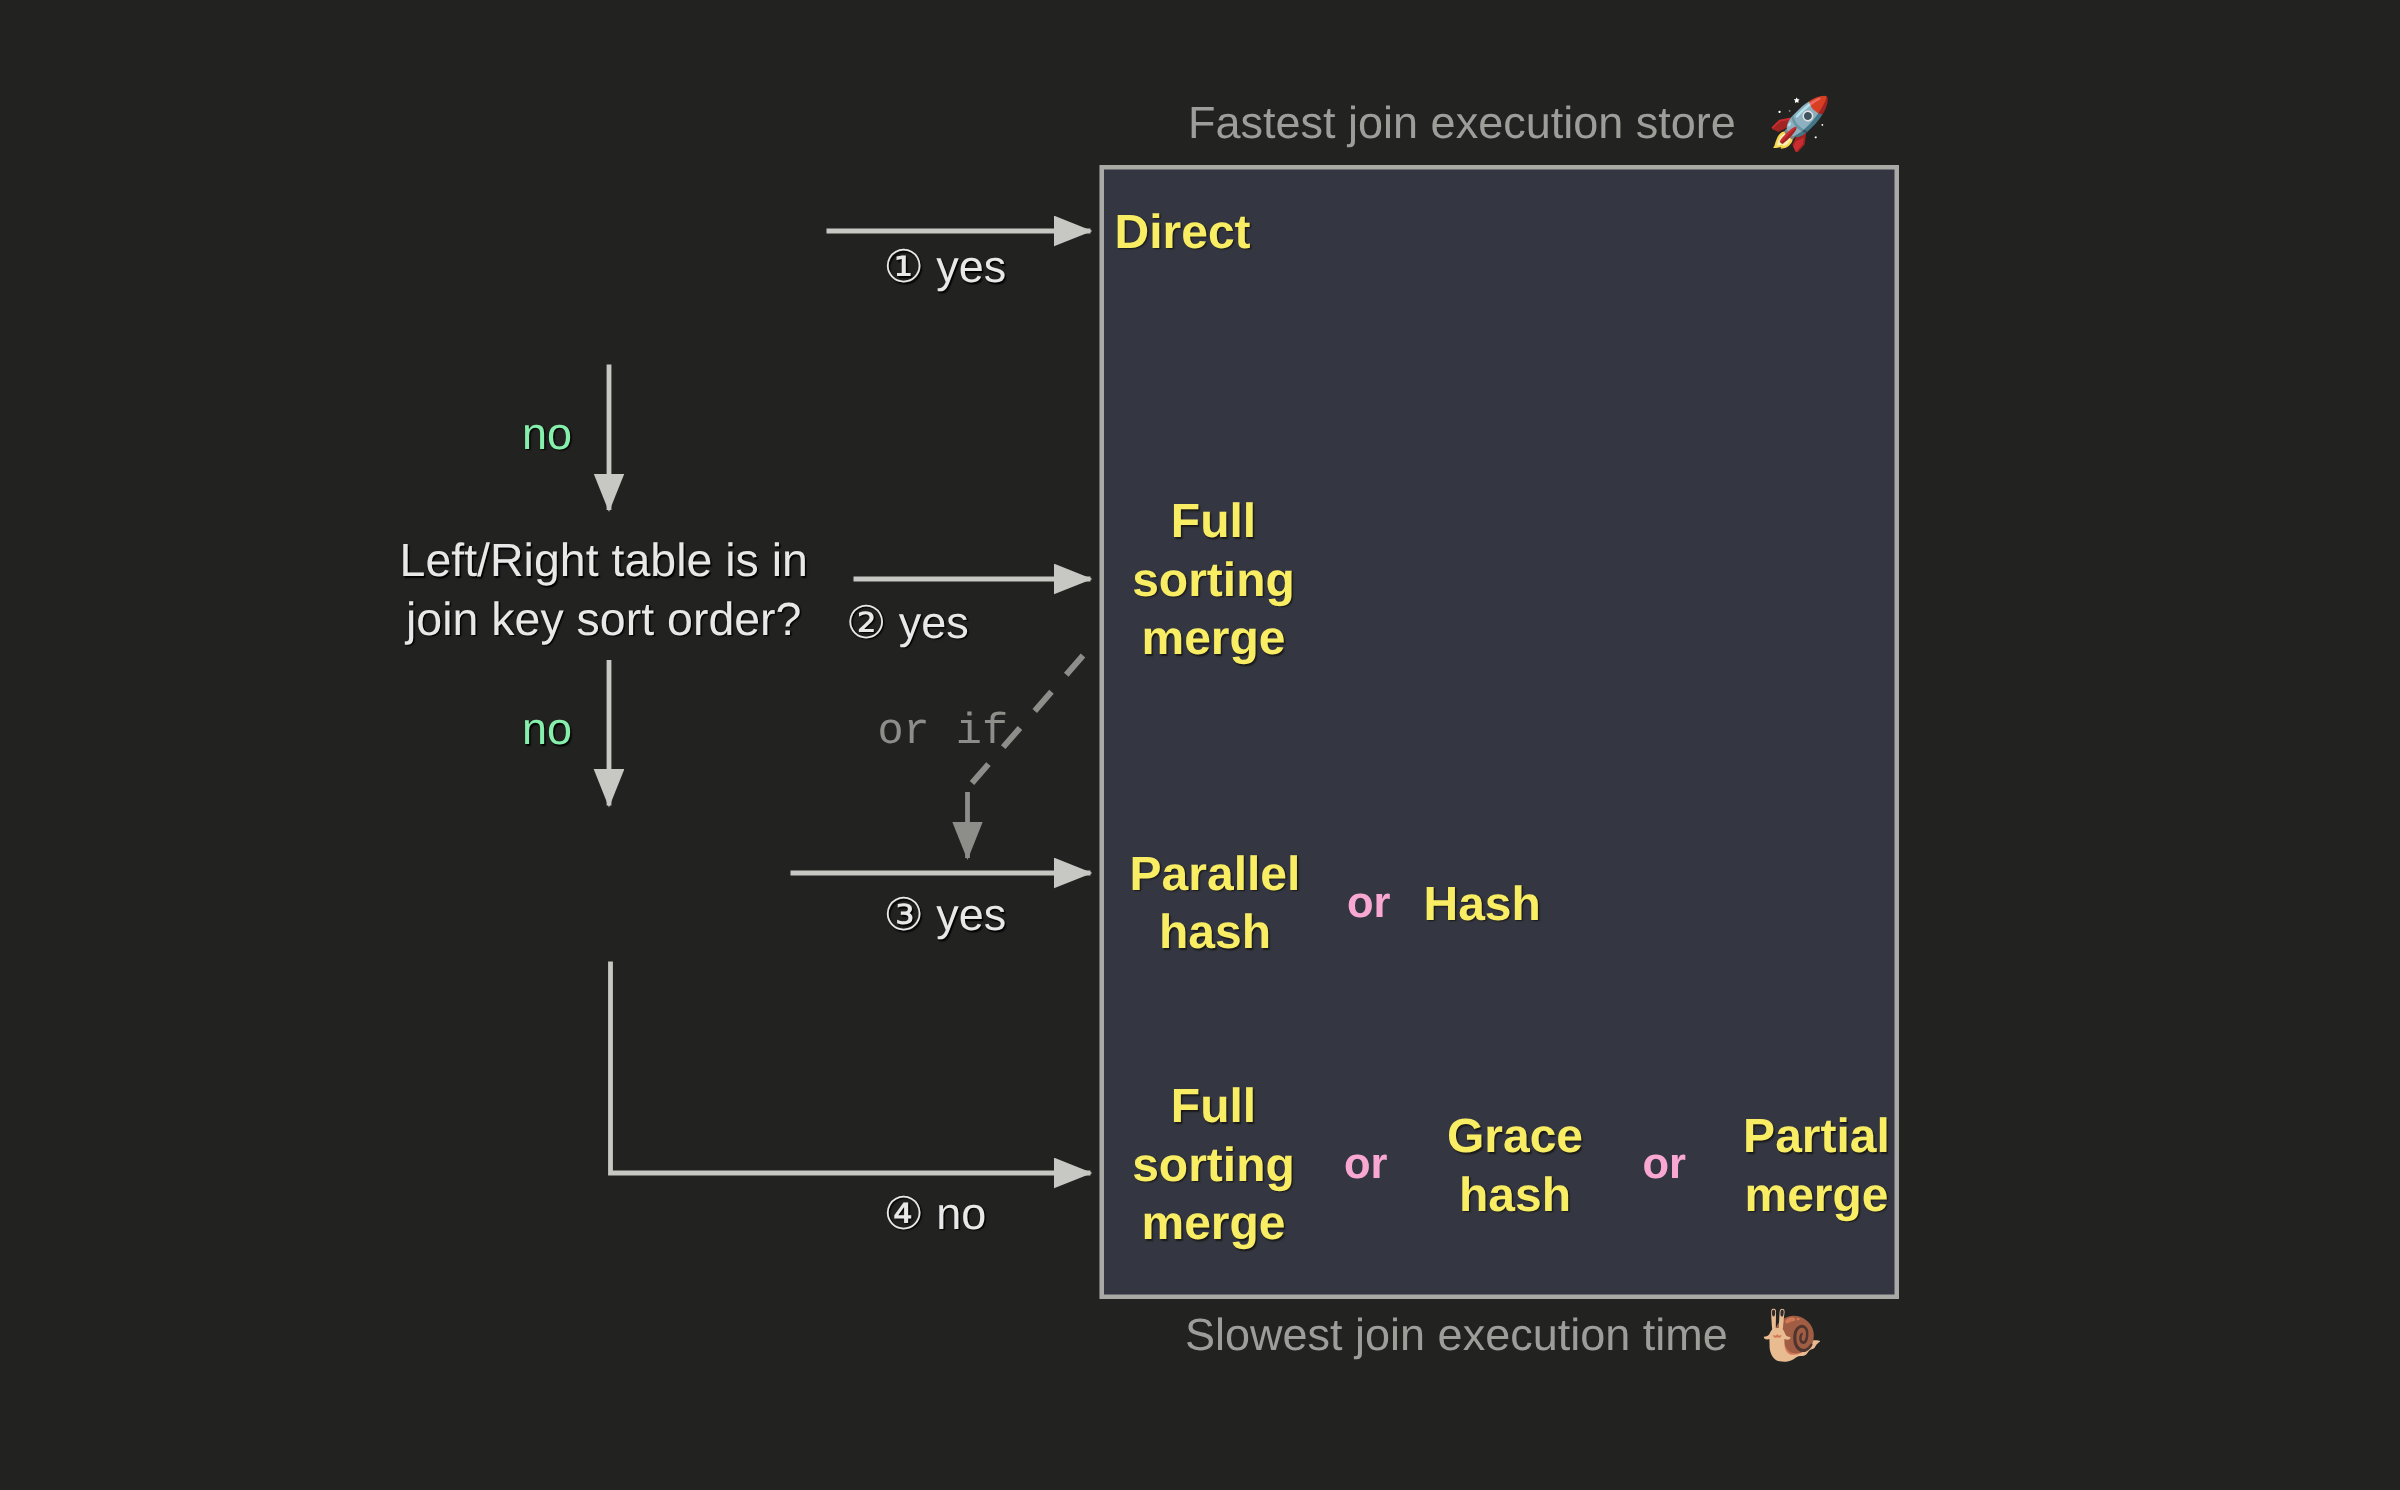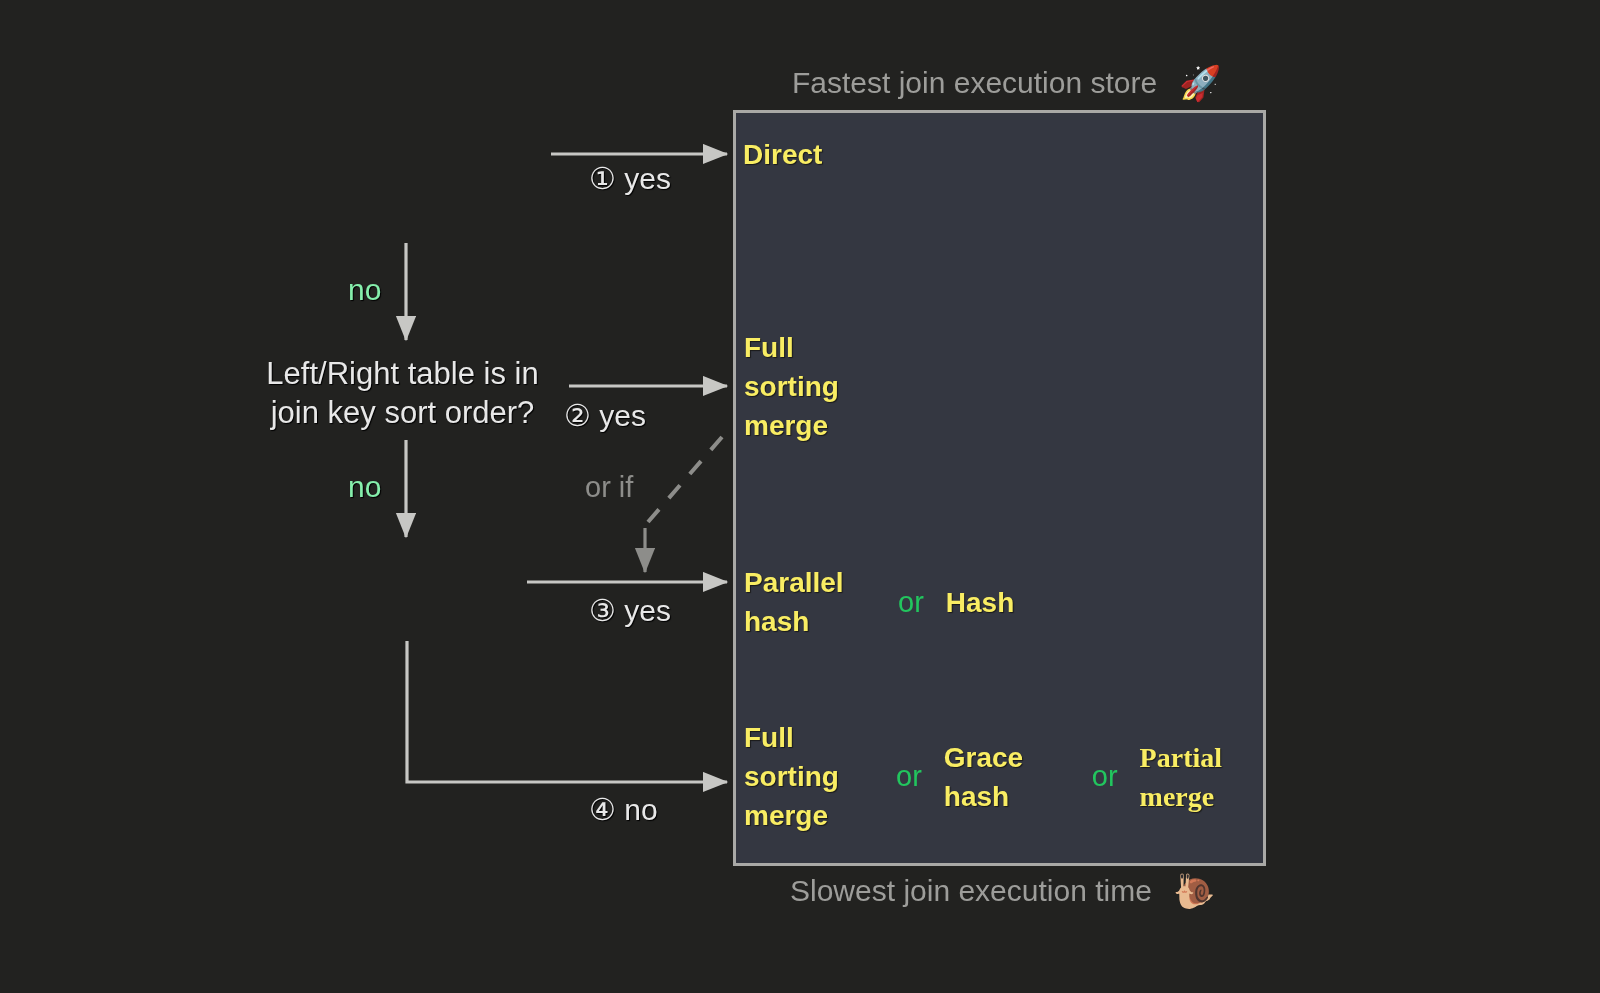--- a/index.html
+++ b/index.html
@@ -59,28 +59,29 @@
     position:absolute;
     left:733px; top:110px;
     width:533px; height:756px;
     background:#343741;
     border:3px solid #a9a9a6;
   }
   .alt-row { position:absolute; display:flex; align-items:center; }
   .alt {
     color:#f9ed63;
     font-weight:bold;
-    font-size:28px;
+    font-size:32px;
     line-height:39px;
+    text-align:center;
     text-shadow:1px 1px 1px #1a1a1a;
     white-space:pre-line;
   }
   .orsep {
-    color:#22c55e;
-    font-weight:normal;
+    color:#f9a8d4;
+    font-weight:bold;
     font-size:29px;
     padding:0 22px;
   }
 
   
   #wires { position:absolute; left:0; top:0; width:1600px; height:993px; }
 </style>
 </head>
 <body>
 
@@ -122,21 +123,21 @@
 
   <div class="no-label" style="left:348px; top:273px;">no</div>
 
   <div class="q" style="left:235px; top:354px; width:335px;">Left/Right table is in
 join key sort order?</div>
 
   <div class="edge-label" style="left:564px; top:399px;">② yes</div>
 
   <div class="no-label" style="left:348px; top:470px;">no</div>
 
-  <div class="orif" style="left:585px; top:471px;">or if</div>
+  <div class="orif" style="left:585px; top:471px;font-family:Liberation Mono, monospace;">or if</div>
 
 
   <div class="edge-label" style="left:589px; top:594px;">③ yes</div>
 
   <div class="edge-label" style="left:589px; top:793px;">④  no</div>
 
   <div id="panel">
 
     <div class="alt-row" style="left:7px; top:22px;">
       <span class="alt">Direct</span>
@@ -156,21 +157,21 @@
     </div>
 
     <div class="alt-row" style="left:8px; top:605px;">
       <span class="alt" style="width:130px;">Full
 sorting
 merge</span>
       <span class="orsep">or</span>
       <span class="alt" style="width:126px;">Grace
 hash</span>
       <span class="orsep">or</span>
-      <span class="alt" style="width:130px;font-family:Liberation Serif, serif;">Partial
+      <span class="alt" style="width:130px;">Partial
 merge</span>
     </div>
   </div>
 
   <div class="caption" style="left:790px; top:874px;">
     <span>Slowest join execution time</span>
     <span class="emoji">🐌</span>
   </div>
 
 </div>

